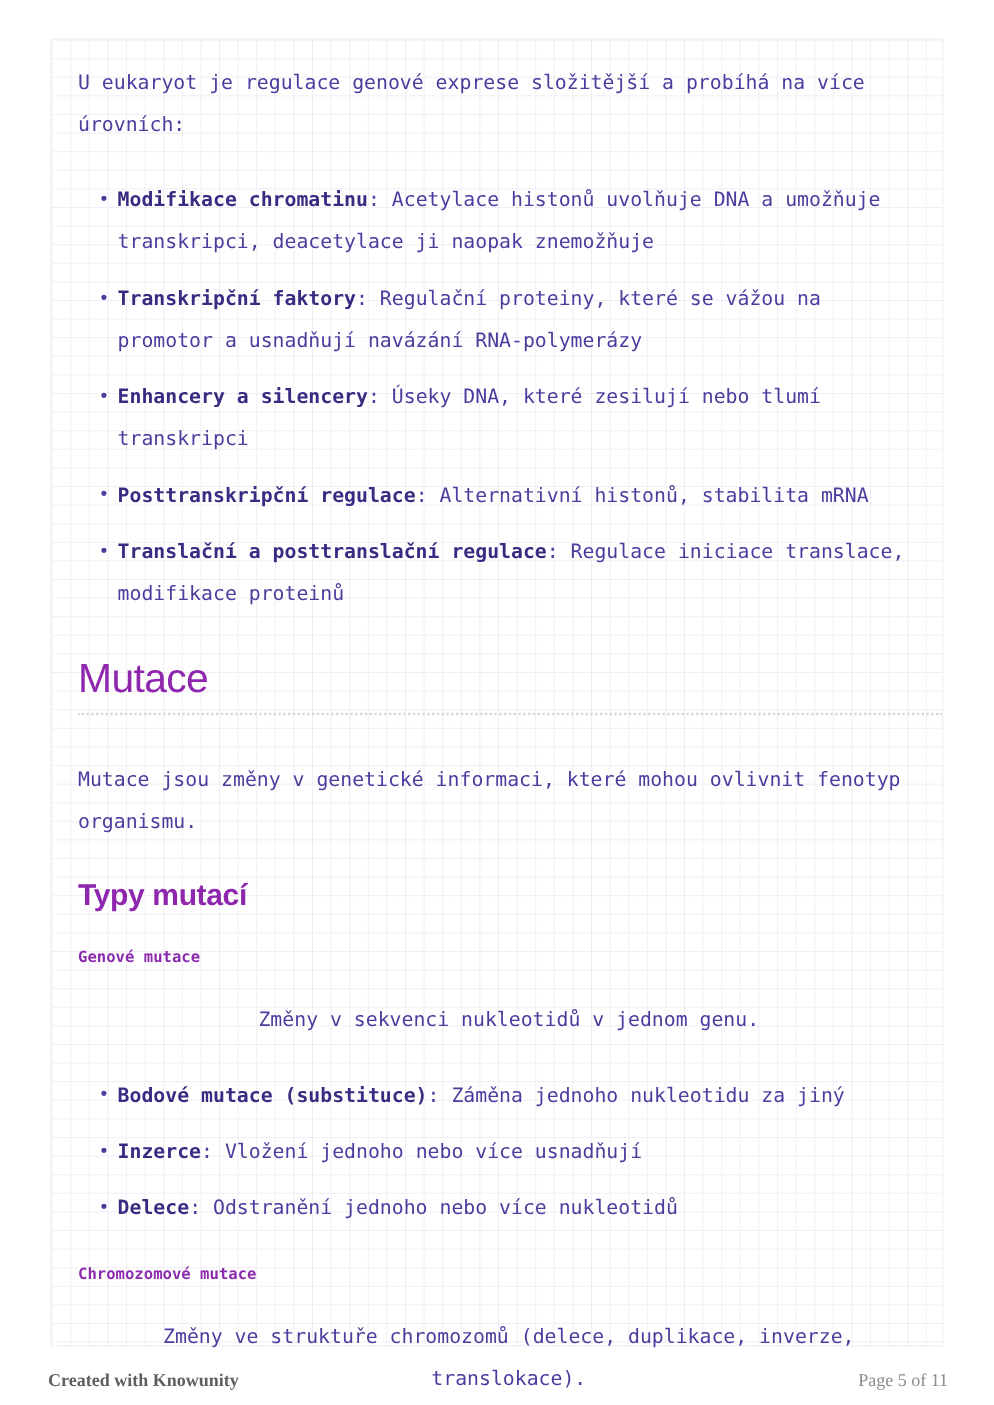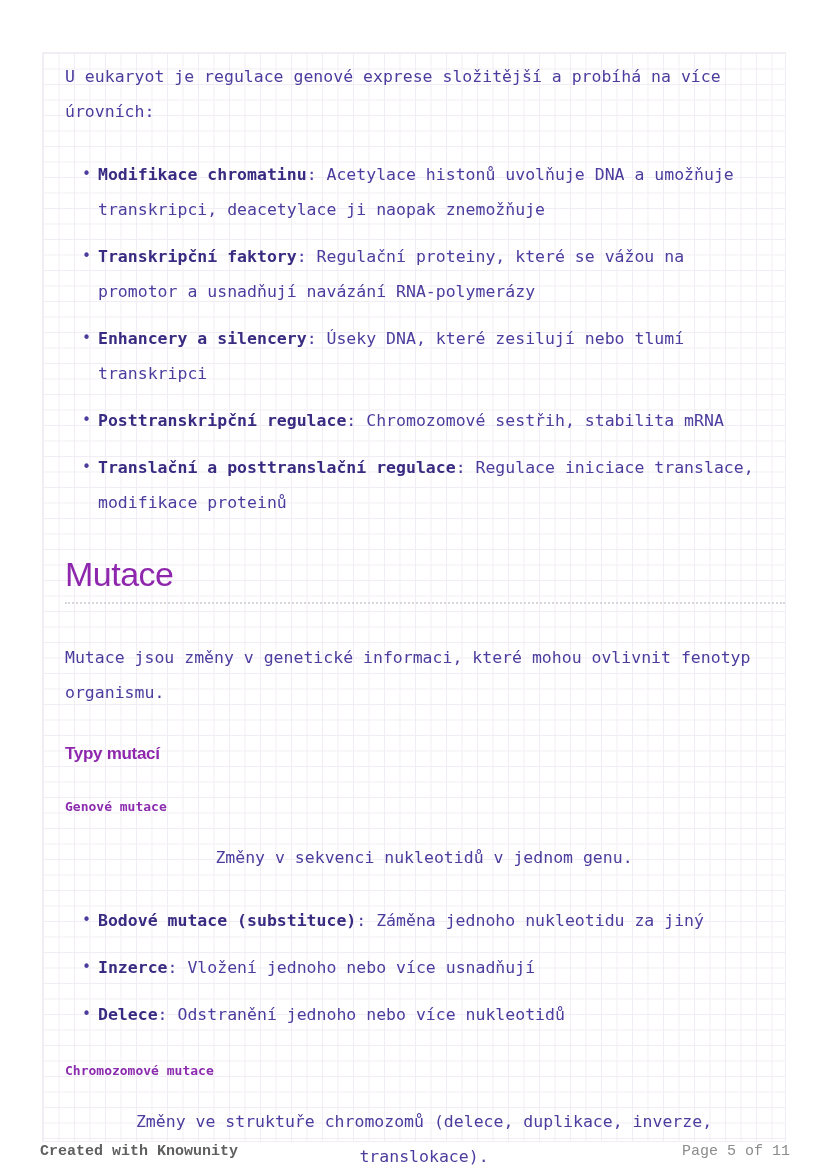--- a/index.html
+++ b/index.html
@@ -16,29 +16,29 @@
   html,body{background:#ffffff;}
   .page{
     position:relative;
     width:828px;height:1171px;
     background:#ffffff;
     overflow:hidden;
     font-family:"DejaVu Sans Mono", monospace;
   }
   .sheet{
     position:absolute;
-    left:42px;top:52px;
+    left:42px;top:32px;
     width:744px;height:1090px;
     background-color:#ffffff;
     background-image:
       linear-gradient(to right, var(--grid) 1px, transparent 1px),
       linear-gradient(to bottom, var(--grid) 1px, transparent 1px);
     background-size:15.5px 15.5px;
     border:1px solid var(--grid);
-    padding-top:2px;
+    padding-top:14px;
   }
   .body-text{
     color:var(--ink);
     font-size:16.5px;
     line-height:35px;
   }
   p.intro{margin:4px 28px 0 22px;}
   p.lead{margin:36px 28px 0 22px;}
   p.indent{margin:22px 28px 0 48px;text-align:center;}
   ul.bullets{
@@ -72,58 +72,58 @@
   }
   .h1-rule{
     margin:10px 0 0 22px;
     border-bottom:2px dotted var(--rule);
     height:0;
   }
   h2.doc-h2{
     margin:30px 22px 0 22px;
     font-family:"Liberation Sans", sans-serif;
     font-weight:bold;
-    font-size:17px;
+    font-size:25px;
     line-height:28px;
     color:var(--accent);
     letter-spacing:-0.3px;
   }
   h3.doc-h3{
     margin:28px 22px 0 22px;
     font-size:13px;
     line-height:22px;
     font-weight:bold;
     color:var(--mono-head);
   }
   .footer{
     position:absolute;
     left:40px;right:38px;bottom:8px;
     height:24px;
     display:flex;
     justify-content:space-between;
     align-items:center;
-    font-family:Liberation Mono, monospace;
+    font-family:Liberation Serif, serif;
     font-size:15px;
   }
   .footer .credit{color:var(--footer-strong);font-weight:bold;}
   .footer .pagenum{color:var(--footer-soft);}
 </style>
 </head>
 <body>
 
 <div class="page">
   <div class="sheet body-text">
 
     <p class="intro">U eukaryot je regulace genové exprese složitější a probíhá na více úrovních:</p>
 
     <ul class="bullets">
       <li><span class="term">Modifikace chromatinu</span><span>: Acetylace histonů uvolňuje DNA a umožňuje transkripci, deacetylace ji naopak znemožňuje</span></li>
       <li><span class="term">Transkripční faktory</span><span>: Regulační proteiny, které se vážou na promotor a usnadňují navázání RNA-polymerázy</span></li>
       <li><span class="term">Enhancery a silencery</span><span>: Úseky DNA, které zesilují nebo tlumí transkripci</span></li>
-      <li><span class="term">Posttranskripční regulace</span><span>: Chromozomové sestřih, stabilita mRNA</span></li>
+      <li><span class="term">Posttranskripční regulace</span><span>: Alternativní histonů, stabilita mRNA</span></li>
       <li><span class="term">Translační a posttranslační regulace</span><span>: Regulace iniciace translace, modifikace proteinů</span></li>
     </ul>
 
     <h1 class="doc-h1">Mutace</h1>
     <div class="h1-rule"></div>
 
     <p class="lead">Mutace jsou změny v genetické informaci, které mohou ovlivnit fenotyp organismu.</p>
 
     <h2 class="doc-h2">Typy mutací</h2>
 

